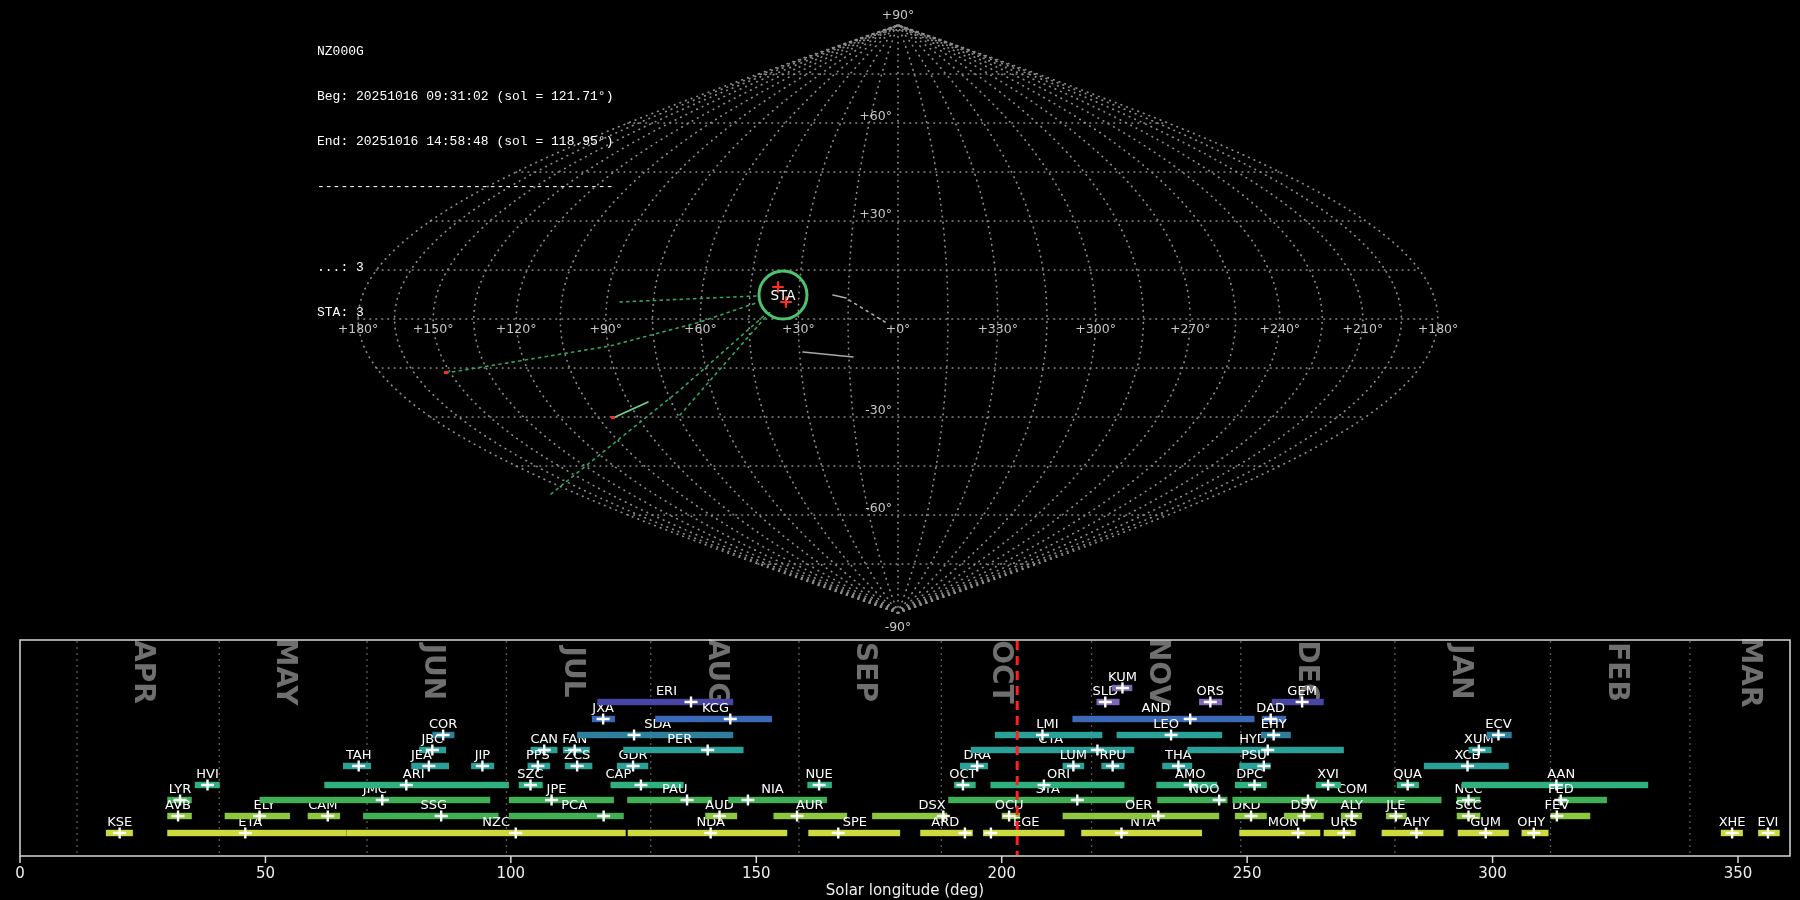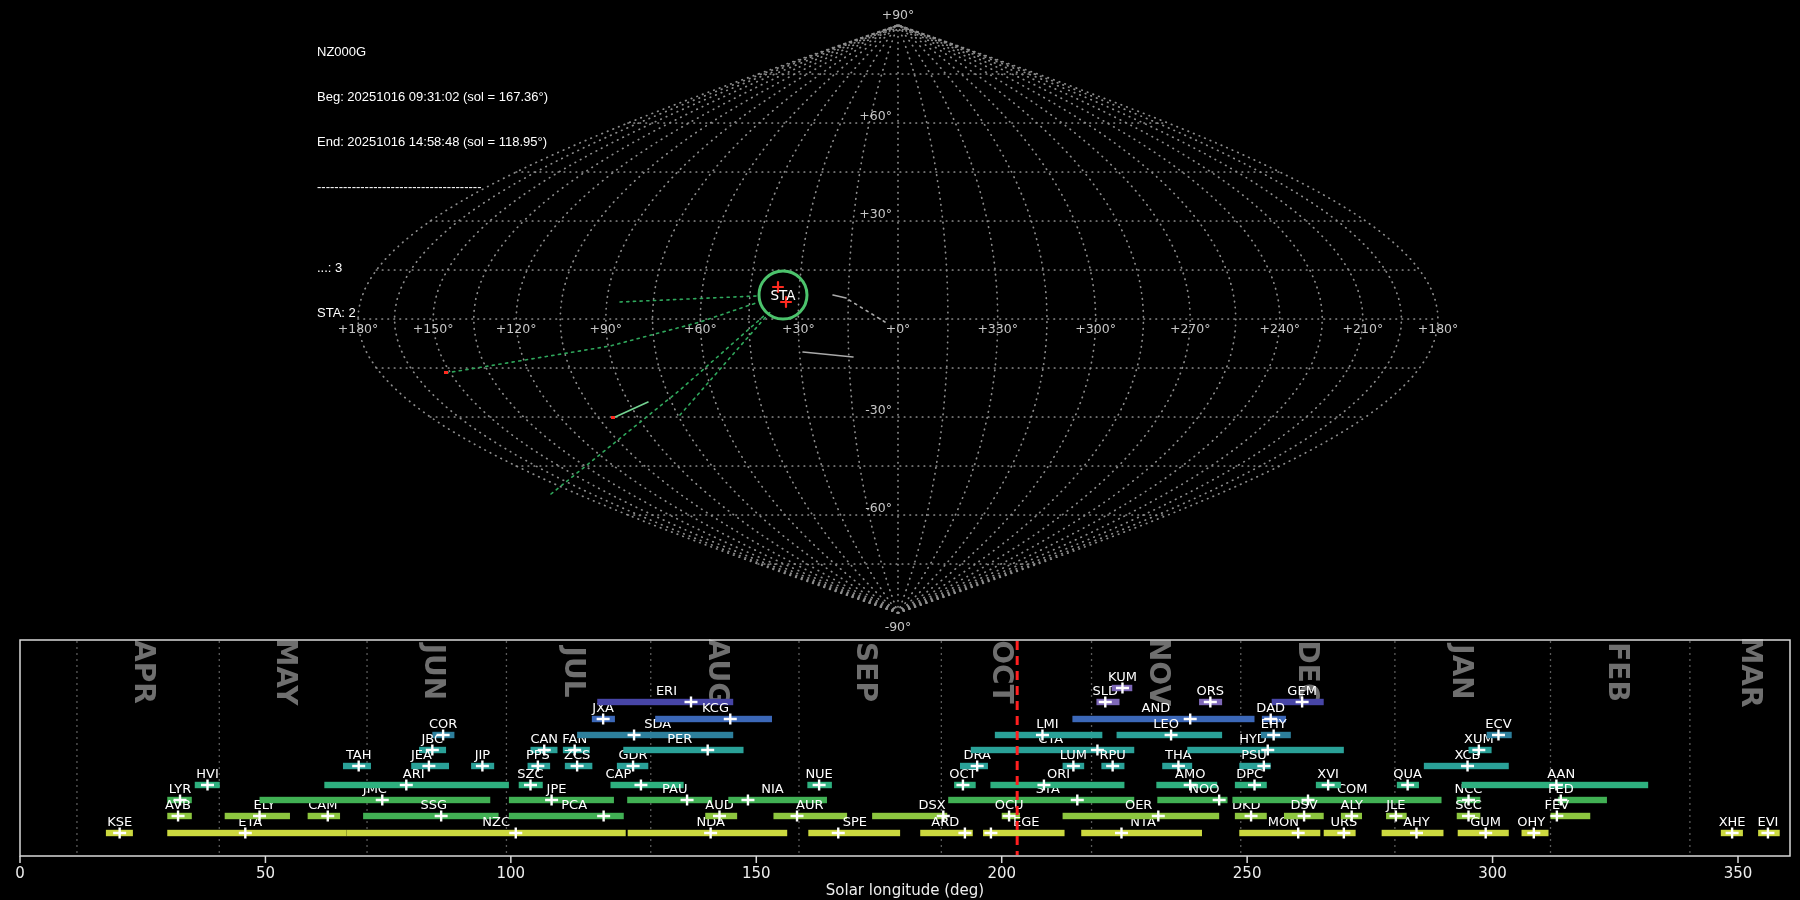--- a/index.html
+++ b/index.html
@@ -1,20 +1,20 @@
 <!DOCTYPE html>
 <html><head>
 <meta charset="utf-8">
 <style>
   html,body{margin:0;padding:0;background:#000;}
   #screen{position:relative;width:1800px;height:900px;background:#000;overflow:hidden;
           font-family:"DejaVu Sans",sans-serif;}
   #plot{position:absolute;left:0;top:0;}
   #hdr{position:absolute;left:317px;top:14px;color:#ffffff;
-       font-family:Liberation Sans, sans-serif;font-size:13px;line-height:15px;white-space:pre;}
+       font-family:Liberation Mono, monospace;font-size:13px;line-height:15px;white-space:pre;}
   #hdr .gap{height:6px;}
   text{font-family:"DejaVu Sans",sans-serif;}
 </style>
 </head>
 <body>
 
 <div id="screen">
   <svg id="plot" width="1800" height="900">
       <polyline points="898.0,613.0 926.3,603.2 954.4,593.4 982.5,583.6 1010.3,573.8 1037.8,564.0 1064.9,554.2 1091.5,544.4 1117.6,534.6 1143.2,524.8 1168.0,515.0 1192.1,505.2 1215.4,495.4 1237.8,485.6 1259.3,475.8 1279.8,466.0 1299.3,456.2 1317.7,446.4 1334.9,436.6 1350.9,426.8 1365.7,417.0 1379.1,407.2 1391.3,397.4 1402.1,387.6 1411.6,377.8 1419.6,368.0 1426.2,358.2 1431.4,348.4 1435.0,338.6 1437.3,328.8 1438.0,319.0 1437.3,309.2 1435.0,299.4 1431.4,289.6 1426.2,279.8 1419.6,270.0 1411.6,260.2 1402.1,250.4 1391.3,240.6 1379.1,230.8 1365.7,221.0 1350.9,211.2 1334.9,201.4 1317.7,191.6 1299.3,181.8 1279.8,172.0 1259.3,162.2 1237.8,152.4 1215.4,142.6 1192.1,132.8 1168.0,123.0 1143.2,113.2 1117.6,103.4 1091.5,93.6 1064.9,83.8 1037.8,74.0 1010.3,64.2 982.5,54.4 954.4,44.6 926.3,34.8 898.0,25.0" stroke="#8d8d8d" stroke-width="1.7" fill="none" stroke-dasharray="0.5 5.5" stroke-linecap="round"></polyline>
       <polyline points="898.0,613.0 925.9,603.2 953.6,593.4 980.9,583.6 1007.8,573.8 1034.3,564.0 1060.2,554.2 1085.5,544.4 1110.2,534.6 1134.2,524.8 1157.4,515.0 1179.7,505.2 1201.3,495.4 1221.9,485.6 1241.6,475.8 1260.2,466.0 1277.9,456.2 1294.4,446.4 1309.9,436.6 1324.3,426.8 1337.5,417.0 1349.5,407.2 1360.3,397.4 1369.9,387.6 1378.2,377.8 1385.3,368.0 1391.1,358.2 1395.7,348.4 1398.9,338.6 1400.9,328.8 1401.5,319.0 1400.9,309.2 1398.9,299.4 1395.7,289.6 1391.1,279.8 1385.3,270.0 1378.2,260.2 1369.9,250.4 1360.3,240.6 1349.5,230.8 1337.5,221.0 1324.3,211.2 1309.9,201.4 1294.4,191.6 1277.9,181.8 1260.2,172.0 1241.6,162.2 1221.9,152.4 1201.3,142.6 1179.7,132.8 1157.4,123.0 1134.2,113.2 1110.2,103.4 1085.5,93.6 1060.2,83.8 1034.3,74.0 1007.8,64.2 980.9,54.4 953.6,44.6 925.9,34.8 898.0,25.0" stroke="#8d8d8d" stroke-width="1.7" fill="none" stroke-dasharray="0.5 5.5" stroke-linecap="round"></polyline>
@@ -385,20 +385,20 @@
       <text x="1247.142857142857" y="878" fill="#eeeeee" font-size="15" text-anchor="middle">250</text>
       <line x1="1492.5714285714287" y1="856" x2="1492.5714285714287" y2="863" stroke="#d9d9d9" stroke-width="1.5"></line>
       <text x="1492.5714285714287" y="878" fill="#eeeeee" font-size="15" text-anchor="middle">300</text>
       <line x1="1738" y1="856" x2="1738" y2="863" stroke="#d9d9d9" stroke-width="1.5"></line>
       <text x="1738" y="878" fill="#eeeeee" font-size="15" text-anchor="middle">350</text>
       <text x="905" y="895" fill="#eeeeee" font-size="15" text-anchor="middle">Solar longitude (deg)</text>
       <line x1="1017.1762857142858" y1="641" x2="1017.1762857142858" y2="855" stroke="#ff2020" stroke-width="3" stroke-dasharray="9 6"></line>
     </svg>
   <div id="hdr">
     <div>NZ000G</div>
-    <div>Beg: 20251016 09:31:02 (sol = 167.36°)</div>
+    <div>Beg: 20251016 09:31:02 (sol = 121.71°)</div>
     <div>End: 20251016 14:58:48 (sol = 118.95°)</div>
     <div>--------------------------------------</div>
     <div class="gap"></div>
     <div>...: 3</div>
-    <div>STA: 2</div>
+    <div>STA: 3</div>
   </div>
 </div>
 
 </body></html>

